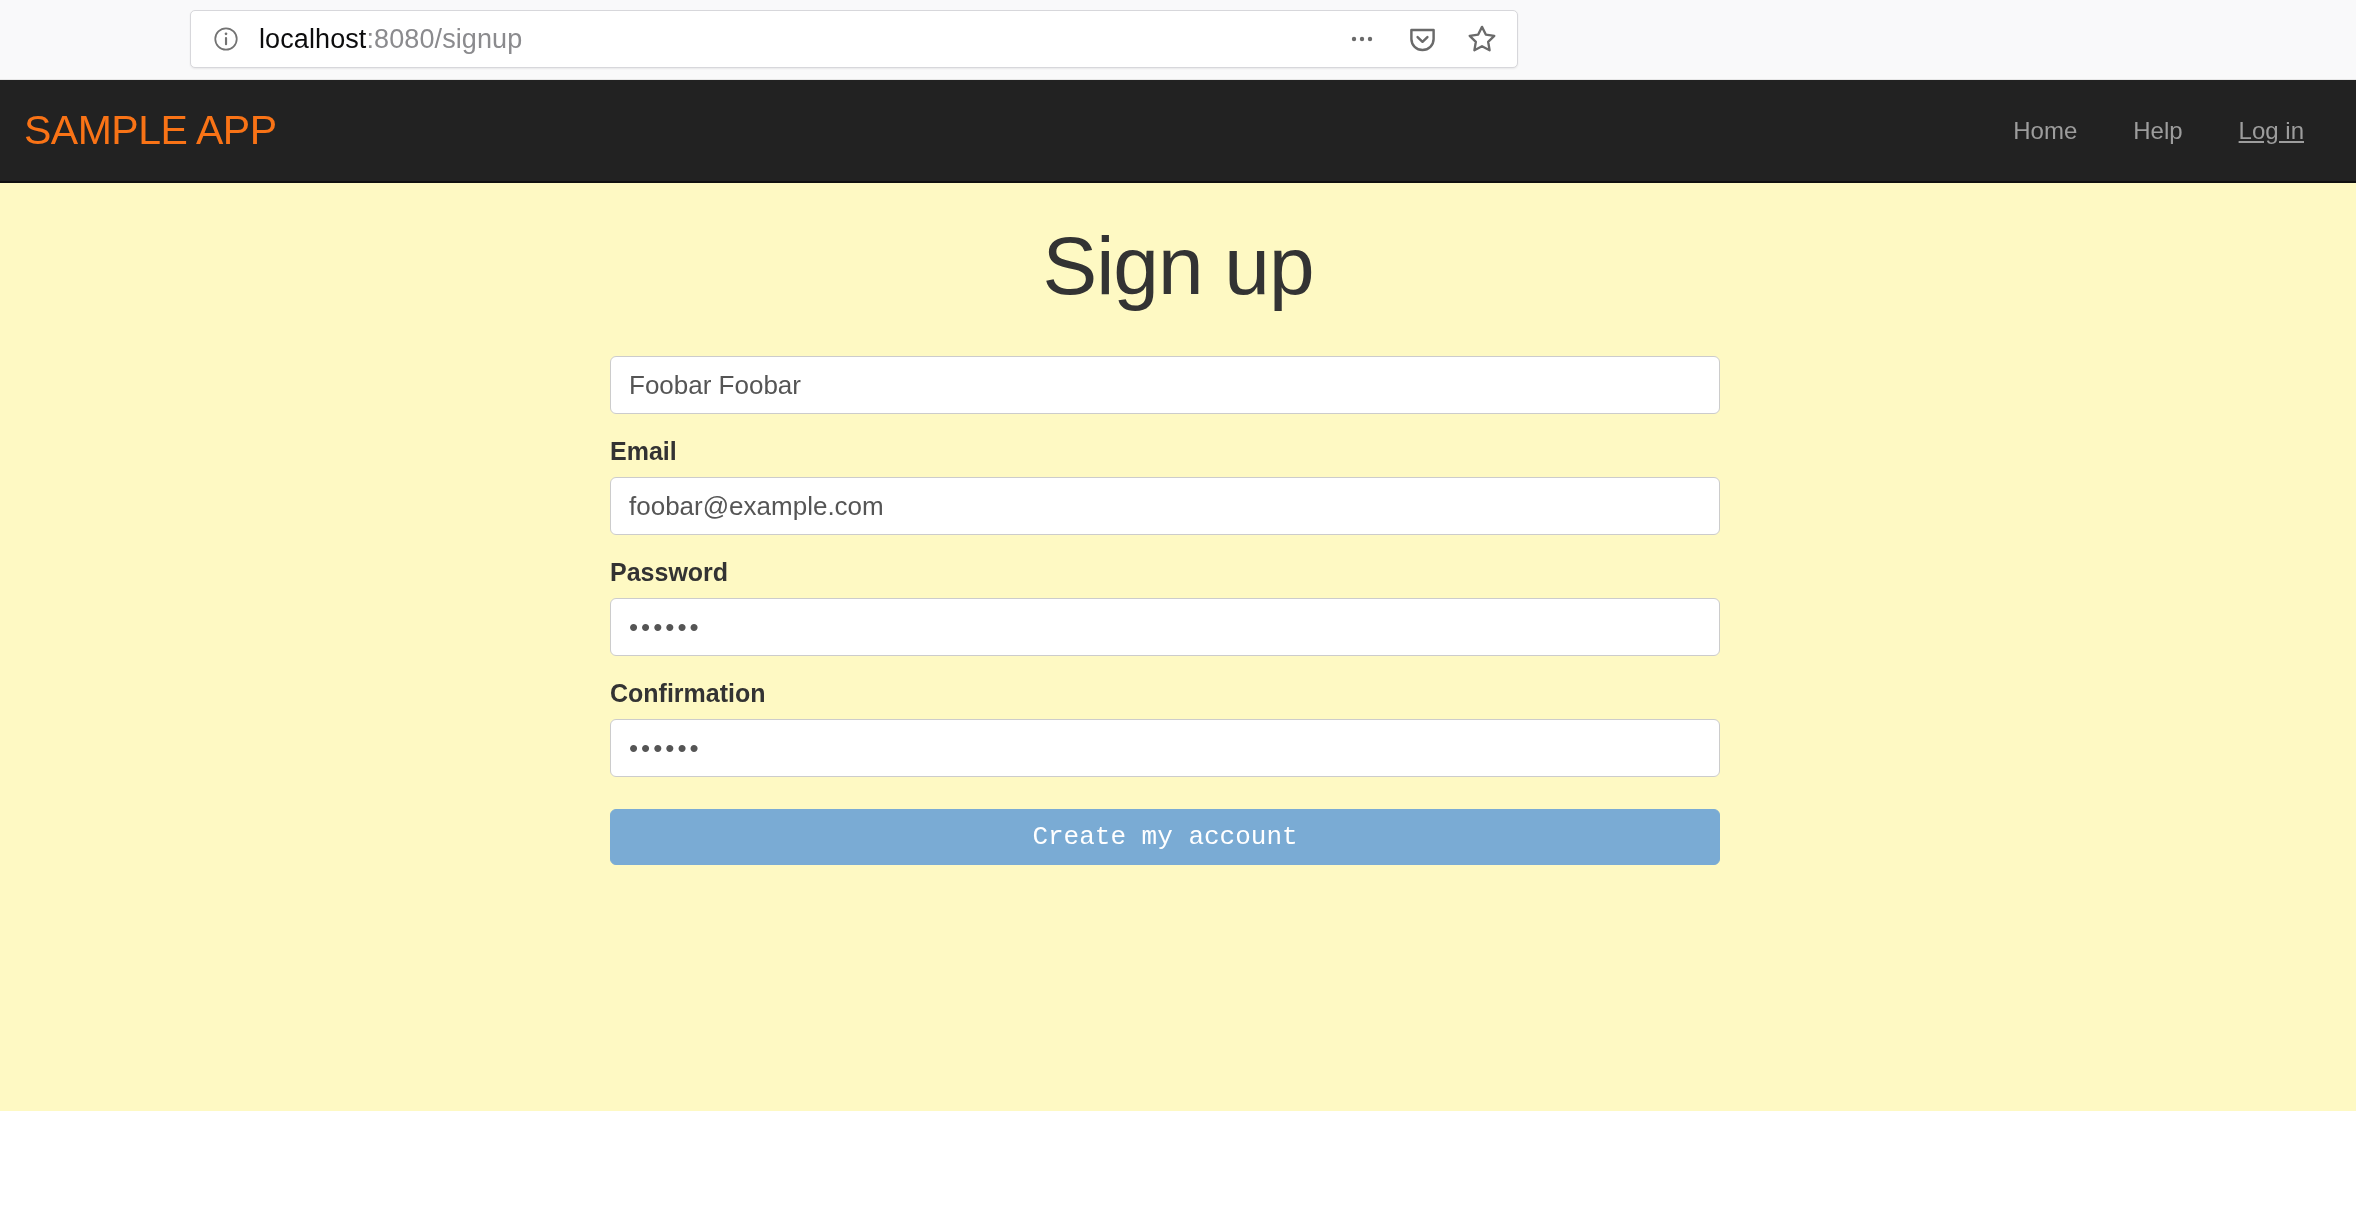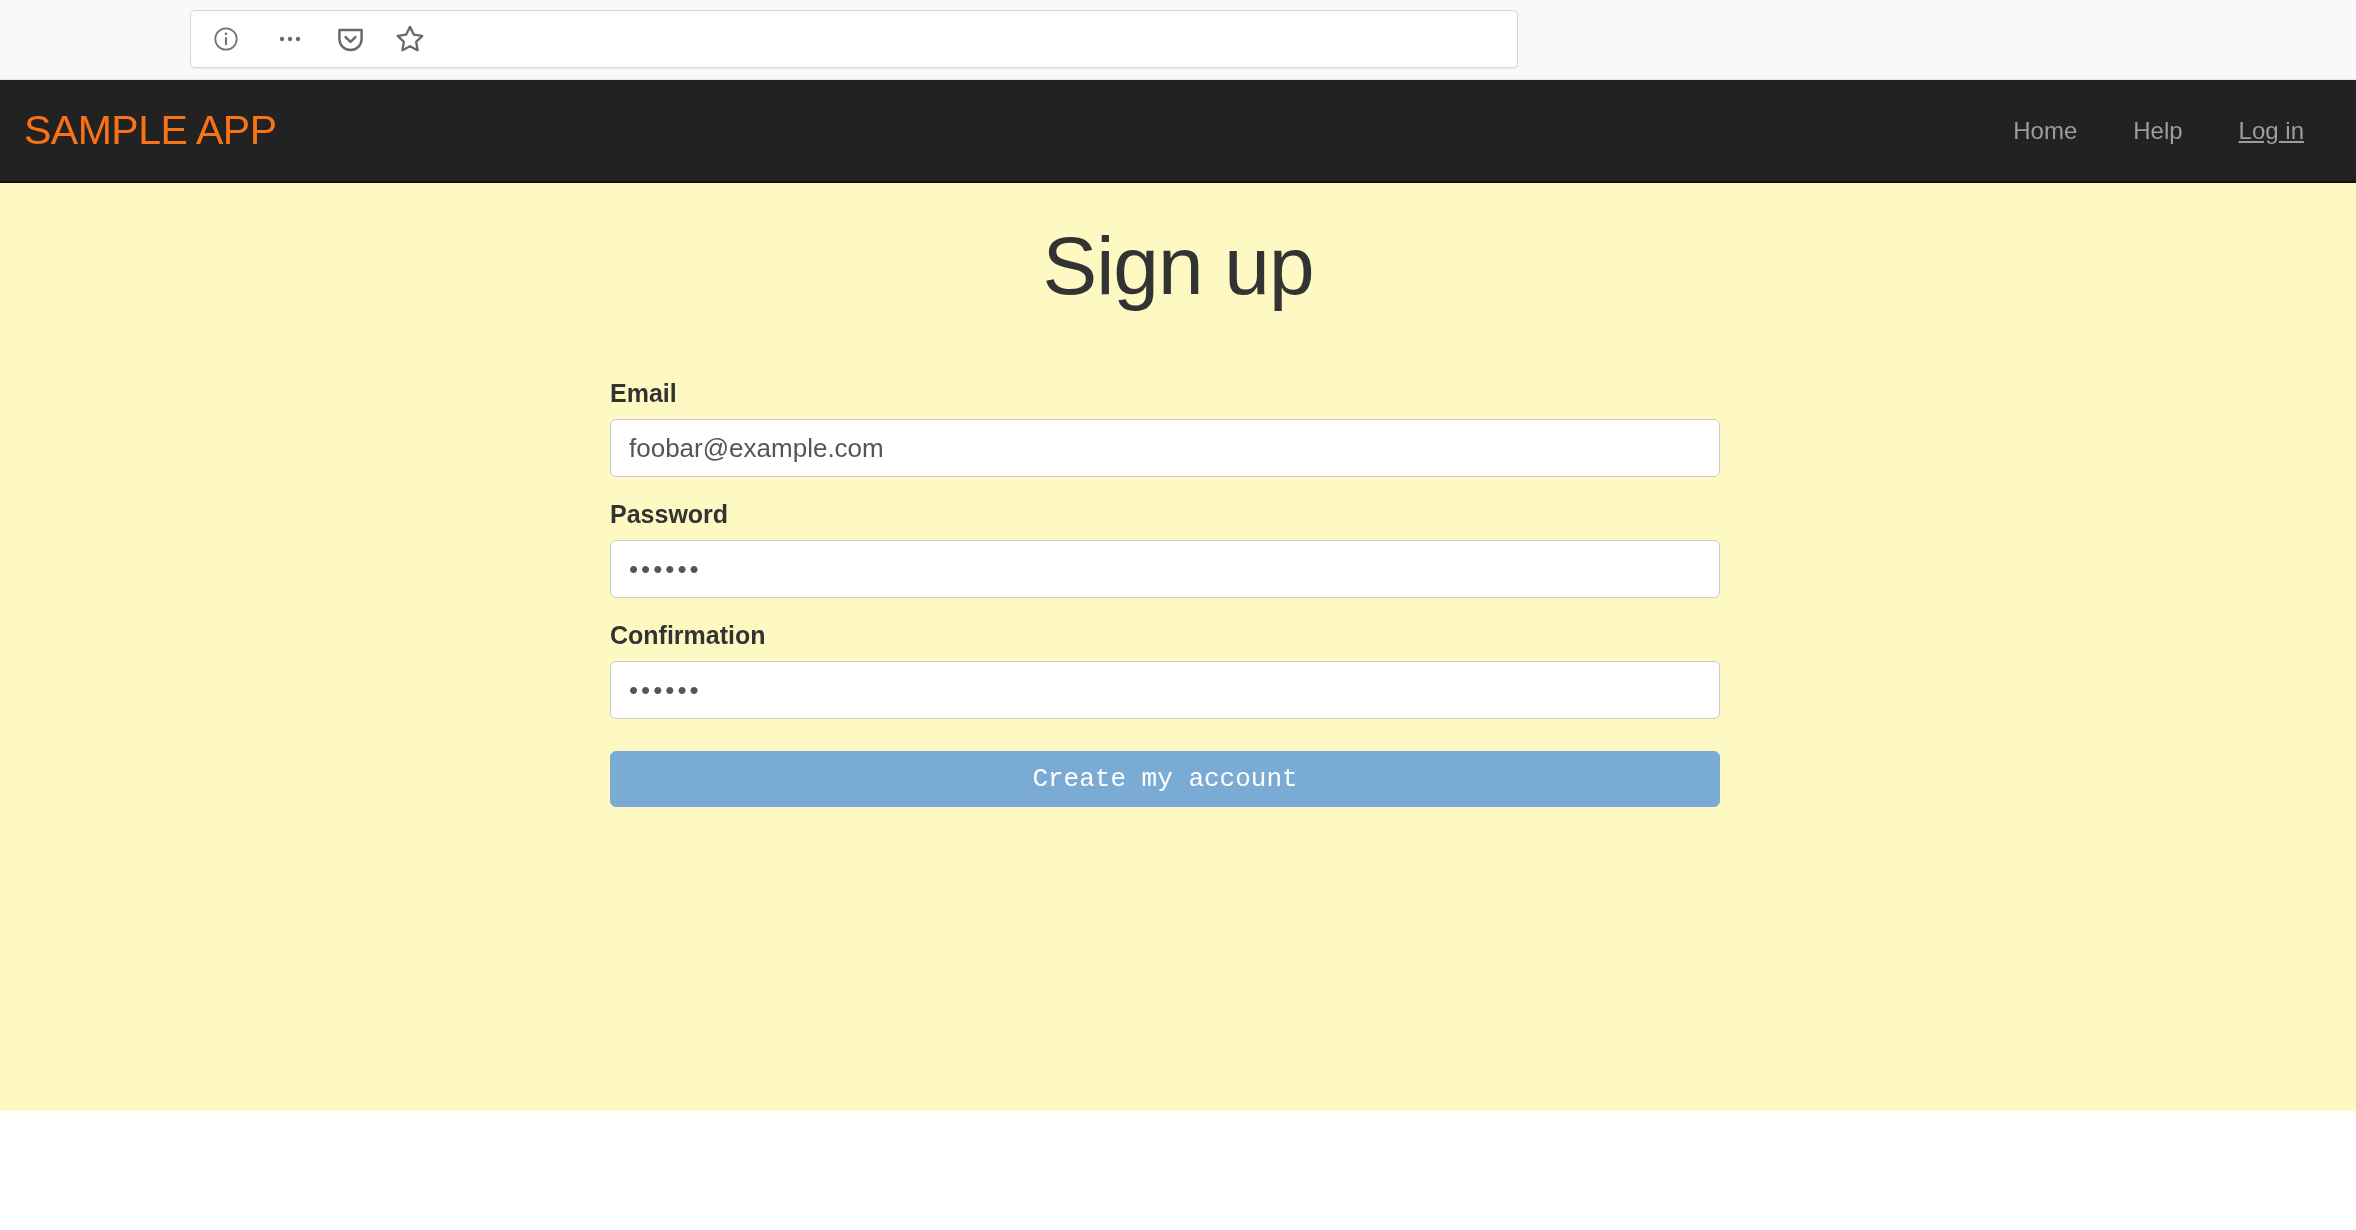--- a/index.html
+++ b/index.html
@@ -175,20 +175,21 @@
 
 <div class="browser-chrome">
   <div class="urlbar">
     <span class="identity-icon">
       <svg width="28" height="28" viewBox="0 0 24 24" fill="none" aria-hidden="true">
         <circle cx="12" cy="12" r="9.2" stroke="#737373" stroke-width="1.5"></circle>
         <circle cx="12" cy="7.6" r="1.15" fill="#737373"></circle>
         <rect x="11.1" y="10.2" width="1.85" height="7.2" rx="0.9" fill="#737373"></rect>
       </svg>
     </span>
+    <span class="url-text"><span class="url-host">localhost</span><span class="url-path">:8080/signup</span></span>
     <span class="urlbar-actions">
       <span class="chrome-icon">
         <svg width="30" height="30" viewBox="0 0 24 24" aria-hidden="true">
           <circle cx="5.6" cy="12" r="1.75" fill="#6a6a6a"></circle>
           <circle cx="12" cy="12" r="1.75" fill="#6a6a6a"></circle>
           <circle cx="18.4" cy="12" r="1.75" fill="#6a6a6a"></circle>
         </svg>
       </span>
       <span class="chrome-icon">
         <svg width="31" height="31" viewBox="0 0 24 24" fill="none" aria-hidden="true">
@@ -213,20 +214,21 @@
     <a class="nav-link" href="#">Log in</a>
   </nav>
 </div>
 
 <div class="main">
   <h1 class="page-heading">Sign up</h1>
 
   <form class="form-wrap">
 
     <div class="field-group">
+      <input class="field-input" type="text" value="Foobar Foobar" style="">
     </div>
 
     <div class="field-group">
       <label class="field-label">Email</label>
       <input class="field-input" type="text" value="foobar@example.com" style="">
     </div>
 
     <div class="field-group">
       <label class="field-label">Password</label>
       <input class="field-input masked" type="text" value="••••••" style="">

